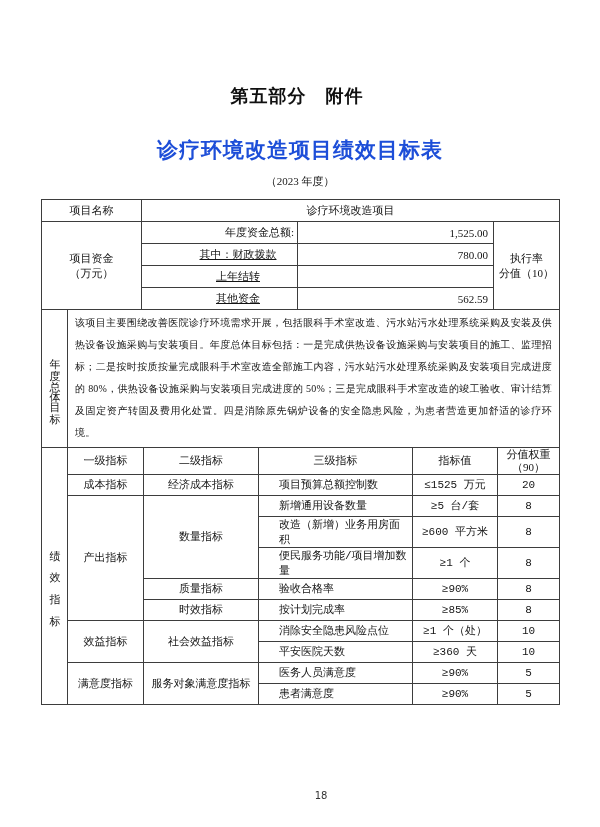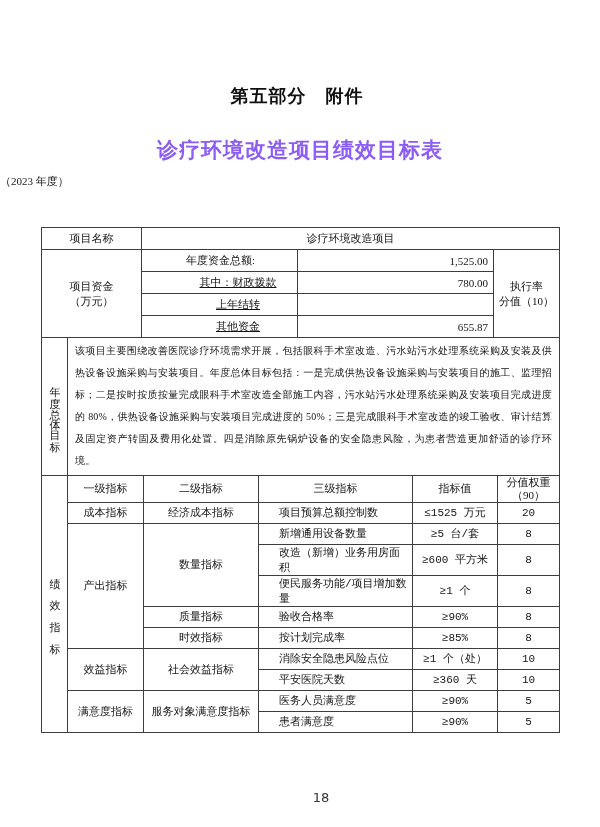--- a/index.html
+++ b/index.html
@@ -13,38 +13,38 @@
   .part-header {
     position:absolute; top:84px; left:0; right:6px;
     text-align:center;
     font-family:"DejaVu Sans","Liberation Sans",sans-serif;
     font-weight:700; font-size:18px; letter-spacing:1px; color:#101010;
   }
   .main-title {
     position:absolute; top:136px; left:0; right:0;
     text-align:center;
     font-family:"DejaVu Sans","Liberation Sans",sans-serif;
-    font-weight:700; font-size:21px; letter-spacing:1px; color:#8b5cf6;
+    font-weight:700; font-size:21px; letter-spacing:1px; color:#1d4ed8;
   }
   .subtitle {
     position:absolute; top:174px; left:0; right:0;
-    font-size:11px; color:#1a1a1a;
-  }
-  .table-wrap { position:absolute; top:199px; left:41px; width:518px;margin-top:28px; }
+    text-align:center; font-size:11px; color:#1a1a1a;
+  }
+  .table-wrap { position:absolute; top:199px; left:41px; width:518px; }
   table { border-collapse:collapse; table-layout:fixed; width:518px; margin-top:-1px; }
   table:first-child { margin-top:0; }
   td {
     border:1px solid #3d3d3d;
     font-size:11px; color:#141414;
     text-align:center; vertical-align:middle;
     overflow:hidden; padding:0 3px;
   }
   .h22 td { height:22px; }
   .info-val { letter-spacing:0.5px; }
-  .fund-label-first { text-align:center; padding-left:5px; }
+  .fund-label-first { text-align:right; padding-left:5px; }
   .fund-label { text-align:center; padding-left:40px;text-decoration:underline; }
   .fund-value { text-align:right; padding-right:5px; }
   .two-line span { display:block; line-height:15px; }
   .vert {
     writing-mode:vertical-lr; text-orientation:upright;
     display:inline-block; position:relative;
   }
   .vert-goal { letter-spacing:11px; top:6px; }
   .vert-perf { letter-spacing:22px; top:11px; }
   .goal-cell {
@@ -52,21 +52,21 @@
     padding:2px 7px; line-height:22.1px;
     font-size:10px; letter-spacing:0.2px;
   }
   .ind-head td { height:27px; line-height:13px; }
   .ind-row td { height:21px;font-family:Liberation Mono, monospace; }
   .lvl3 { text-align:left; padding-left:20px; }
   .page-number {
     position:absolute; top:790px; left:0; right:0;
     text-align:center; text-indent:42px;
     font-family:"DejaVu Sans","Liberation Sans",sans-serif;
-    font-size:13px; color:#333;
+    font-size:10px; color:#333;
   }
 </style>
 </head>
 <body>
 
 <div class="part-header">第五部分　附件</div>
 <div class="main-title">诊疗环境改造项目绩效目标表</div>
 <div class="subtitle">（2023 年度）</div>
 
 <div class="table-wrap">
@@ -109,21 +109,21 @@
     <tr class="h22">
       <td class="fund-label">其中：财政拨款</td>
       <td class="fund-value">780.00</td>
     </tr>
     <tr class="h22">
       <td class="fund-label">上年结转</td>
       <td class="fund-value"></td>
     </tr>
     <tr class="h22">
       <td class="fund-label">其他资金</td>
-      <td class="fund-value">655.87</td>
+      <td class="fund-value">562.59</td>
     </tr>
   </tbody>
     </table>
 
   <table>
     <colgroup>
         <col style="width:26px">
         <col style="width:492px">
       </colgroup>
     <tbody>

